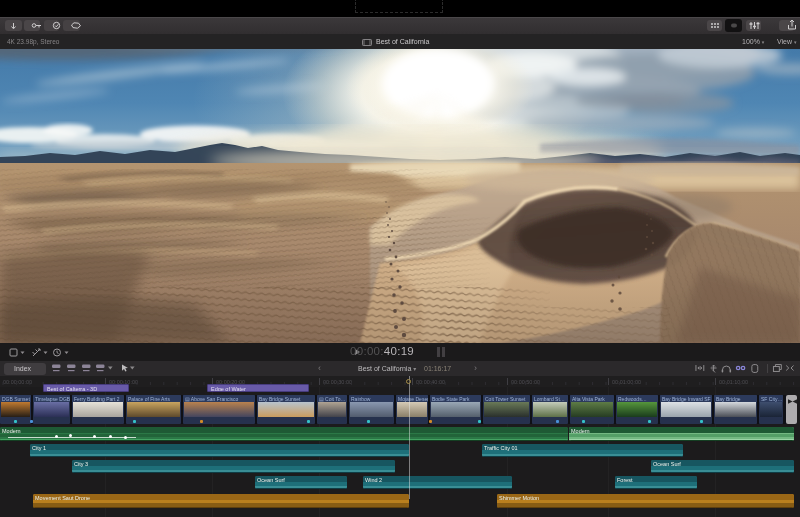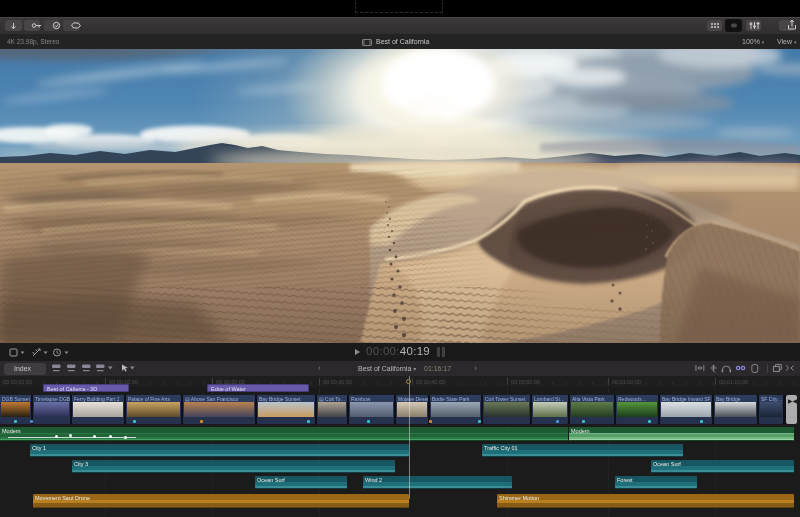--- a/index.html
+++ b/index.html
@@ -309,21 +309,21 @@
       <circle cx="49" cy="6.5" r="3.5"></circle>
       <path d="M49 4.6 v2 l1.5 1"></path>
     </g>
     <g fill="#8f8c8f">
       <path d="M12.5 5.5 h4 l-2 2.6 z"></path>
         <path d="M35.5 5.5 h4 l-2 2.6 z"></path>
         <path d="M56.5 5.5 h4 l-2 2.6 z"></path>
     </g>
   </svg>
   <div class="abs" style="left:355px;top:349px;width:0;height:0;border-left:5px solid #8f8d8f;border-top:3.5px solid transparent;border-bottom:3.5px solid transparent;"></div>
-  <div class="abs txt" style="left:366px;top:345px;font-size:11.5px;color:#535253;letter-spacing:0.3px;">00:00:<span style="color:#b8b5b8;">40:19</span></div>
+  <div class="abs txt" style="left:350px;top:345px;font-size:11.5px;color:#535253;letter-spacing:0.3px;">00:00:<span style="color:#b8b5b8;">40:19</span></div>
   <div class="abs" style="left:437px;top:347px;width:3px;height:10px;background:#423f42;"></div>
   <div class="abs" style="left:442px;top:347px;width:3px;height:10px;background:#423f42;"></div>
 
   <div class="abs" style="left:0;top:361px;width:800px;height:15px;background:#2b292b;"></div>
   <div class="abs" style="left:4px;top:363px;width:42px;height:12px;background:#403d40;border-radius:3px;"></div>
   <div class="abs txt" style="left:14px;top:365px;font-size:7px;color:#c9c6c9;">Index</div>
   <svg class="abs" style="left:50px;top:362px;" width="90" height="13" viewBox="0 0 90 13">
     <g fill="#8c8497">
       <rect x="2" y="2.5" width="8.5" height="3.5" rx="1.2"></rect>
         <rect x="3" y="8" width="6.5" height="1.2"></rect>

